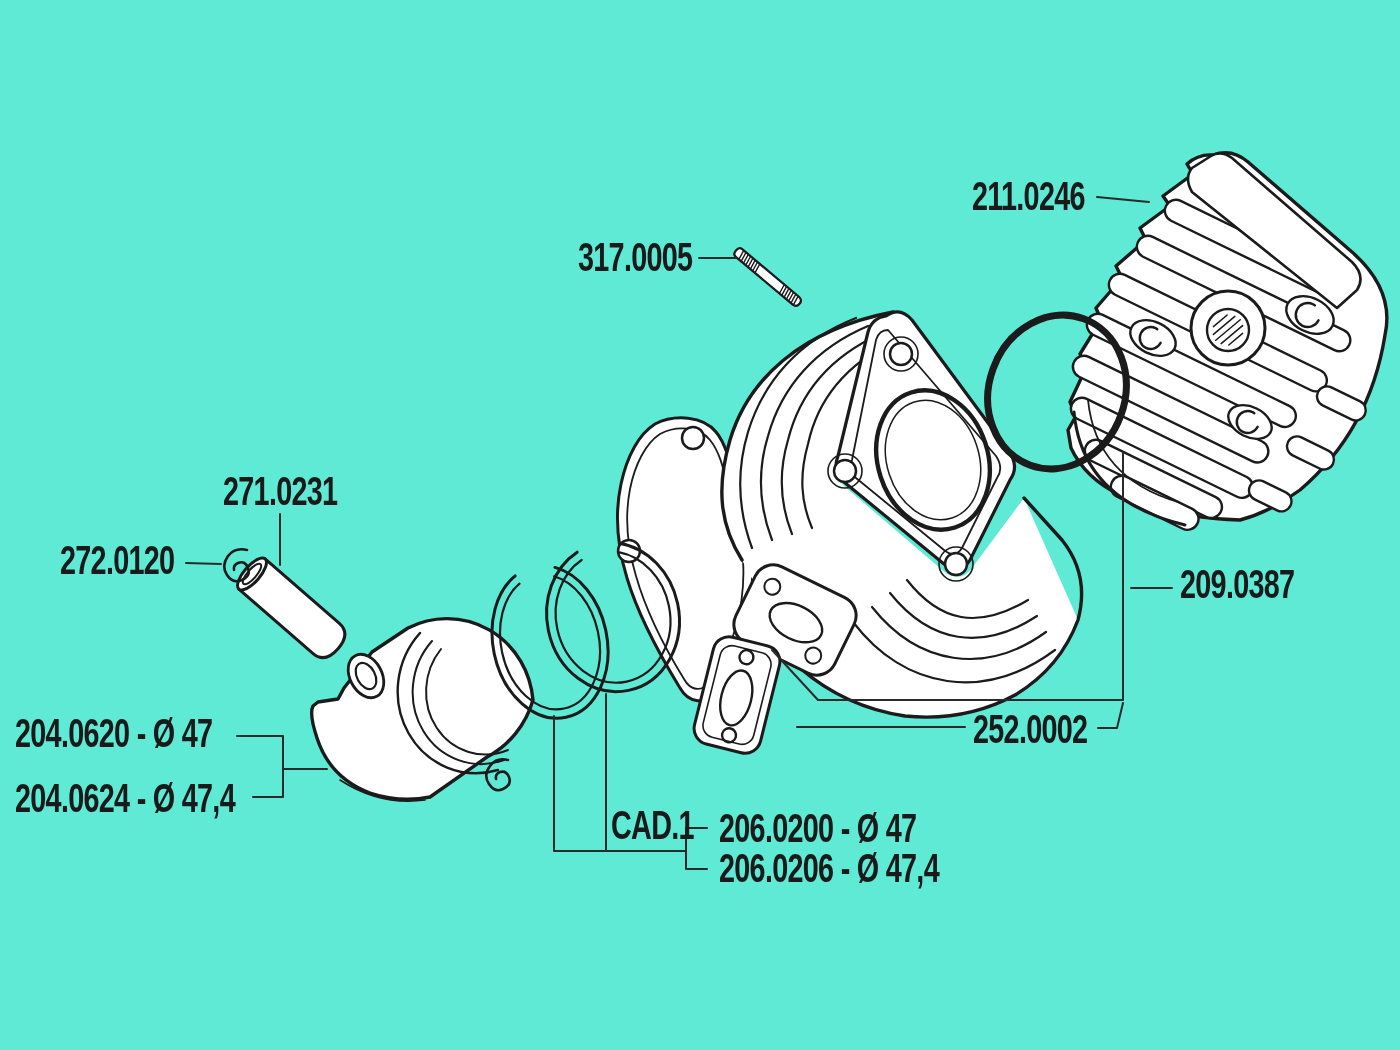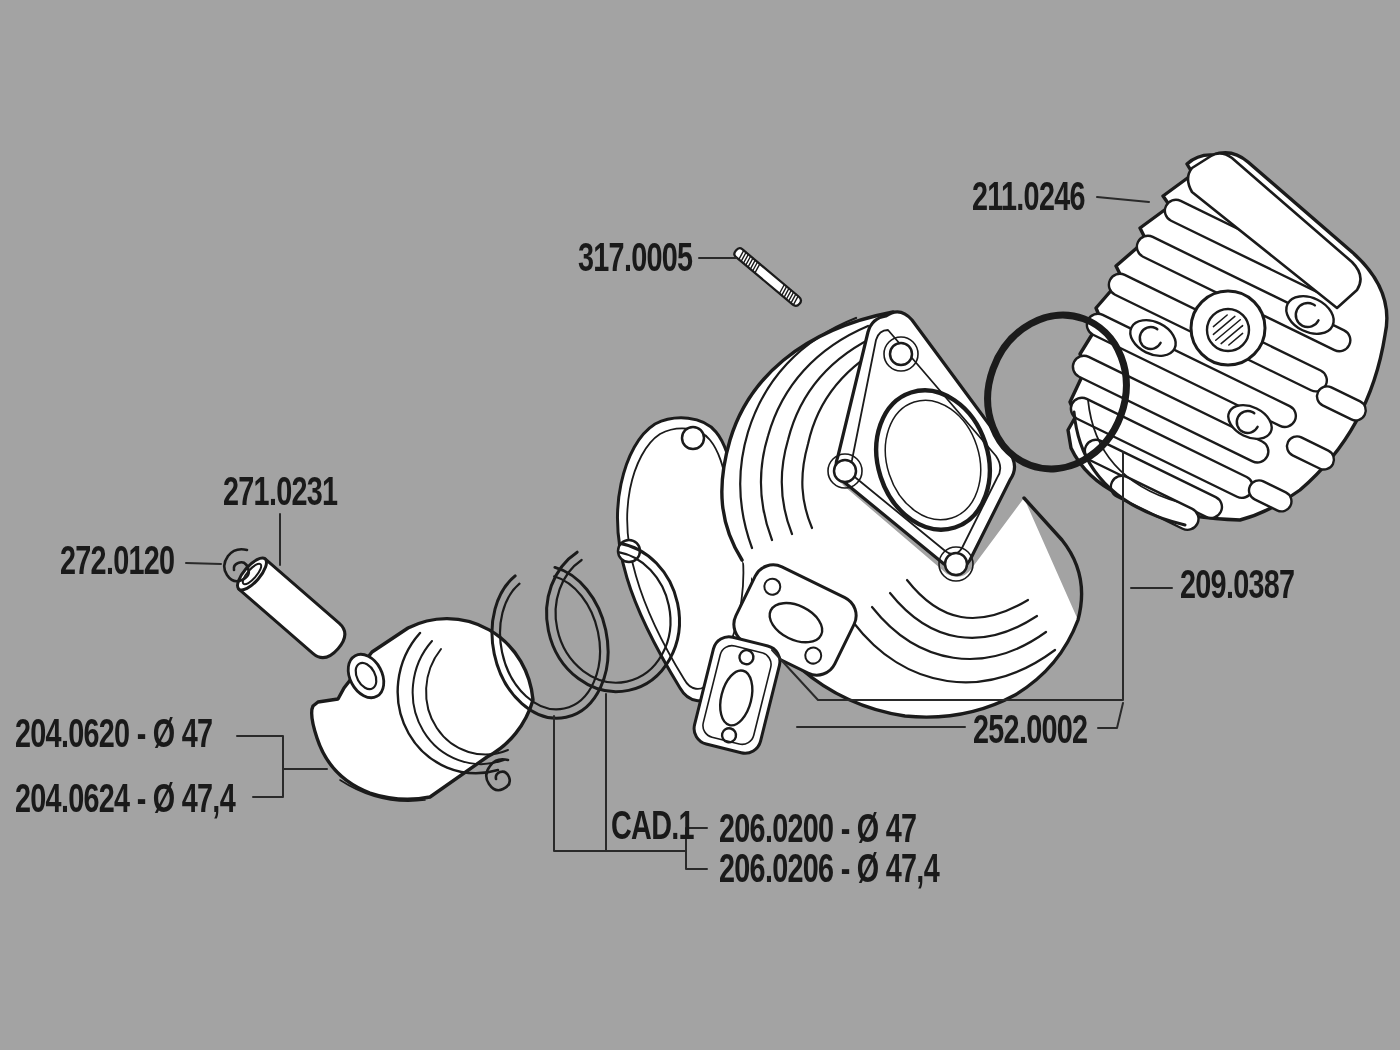--- a/index.html
+++ b/index.html
@@ -1,20 +1,20 @@
 <!DOCTYPE html>
 <html><head>
 <meta charset="utf-8">
 <title>Exploded parts diagram</title>
 <style>
   html,body{margin:0;padding:0;background:#ffffff;}
   .canvas{
     position:relative;
     width:1400px;height:1050px;
-    background:#a3a3a3;
+    background:#5eead4;
     overflow:hidden;
     font-family:"Liberation Sans", sans-serif;
   }
   .canvas svg{position:absolute;left:0;top:0;}
   .part-label{
     position:absolute;
     font-family:"Liberation Sans", sans-serif;
     font-weight:700;
     font-size:40px;
     line-height:1;

